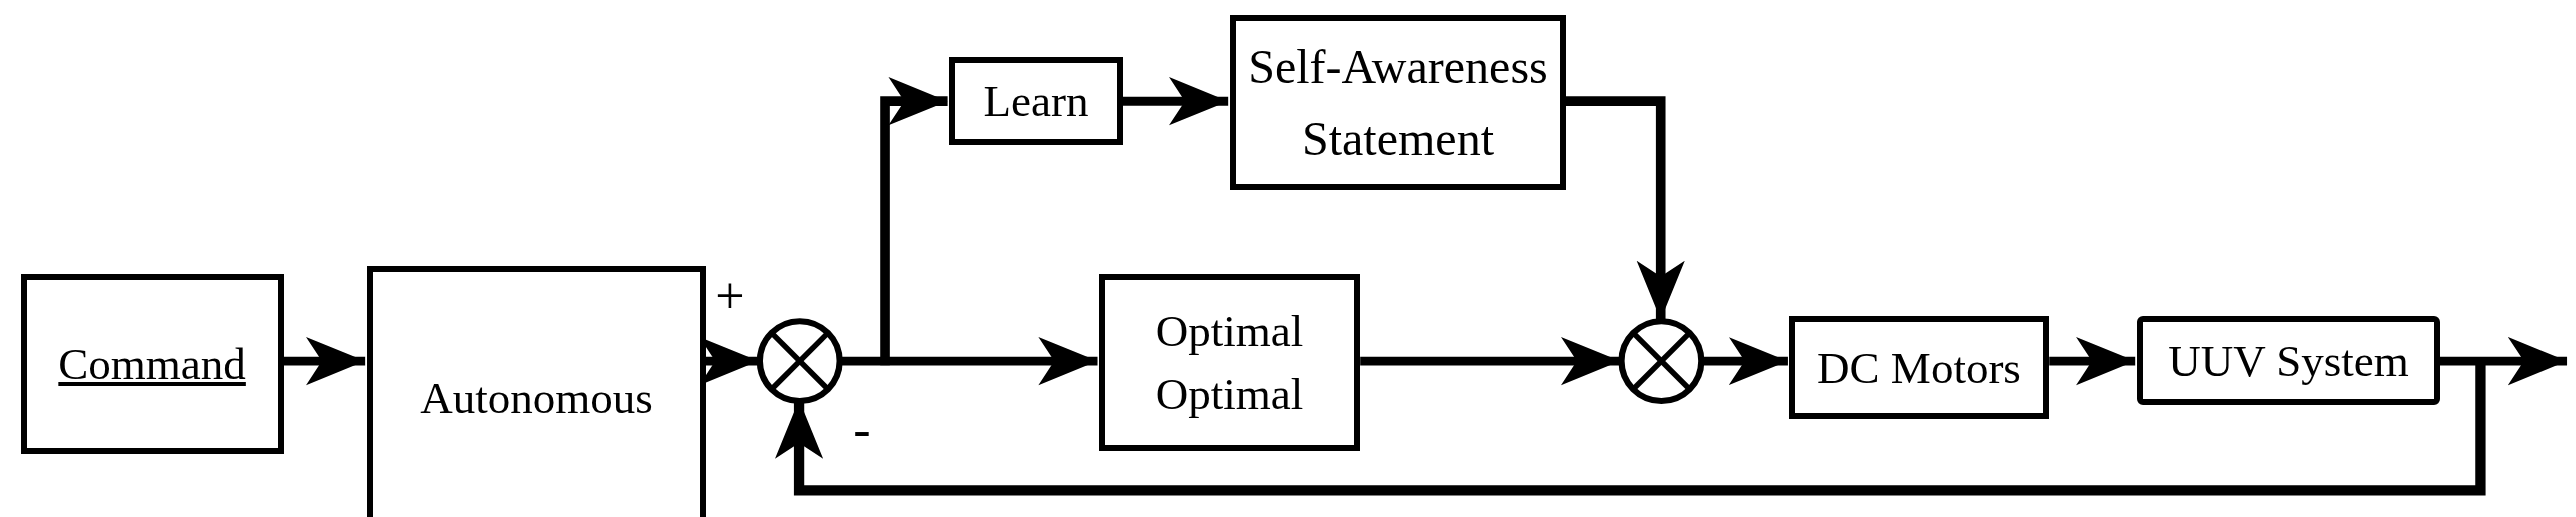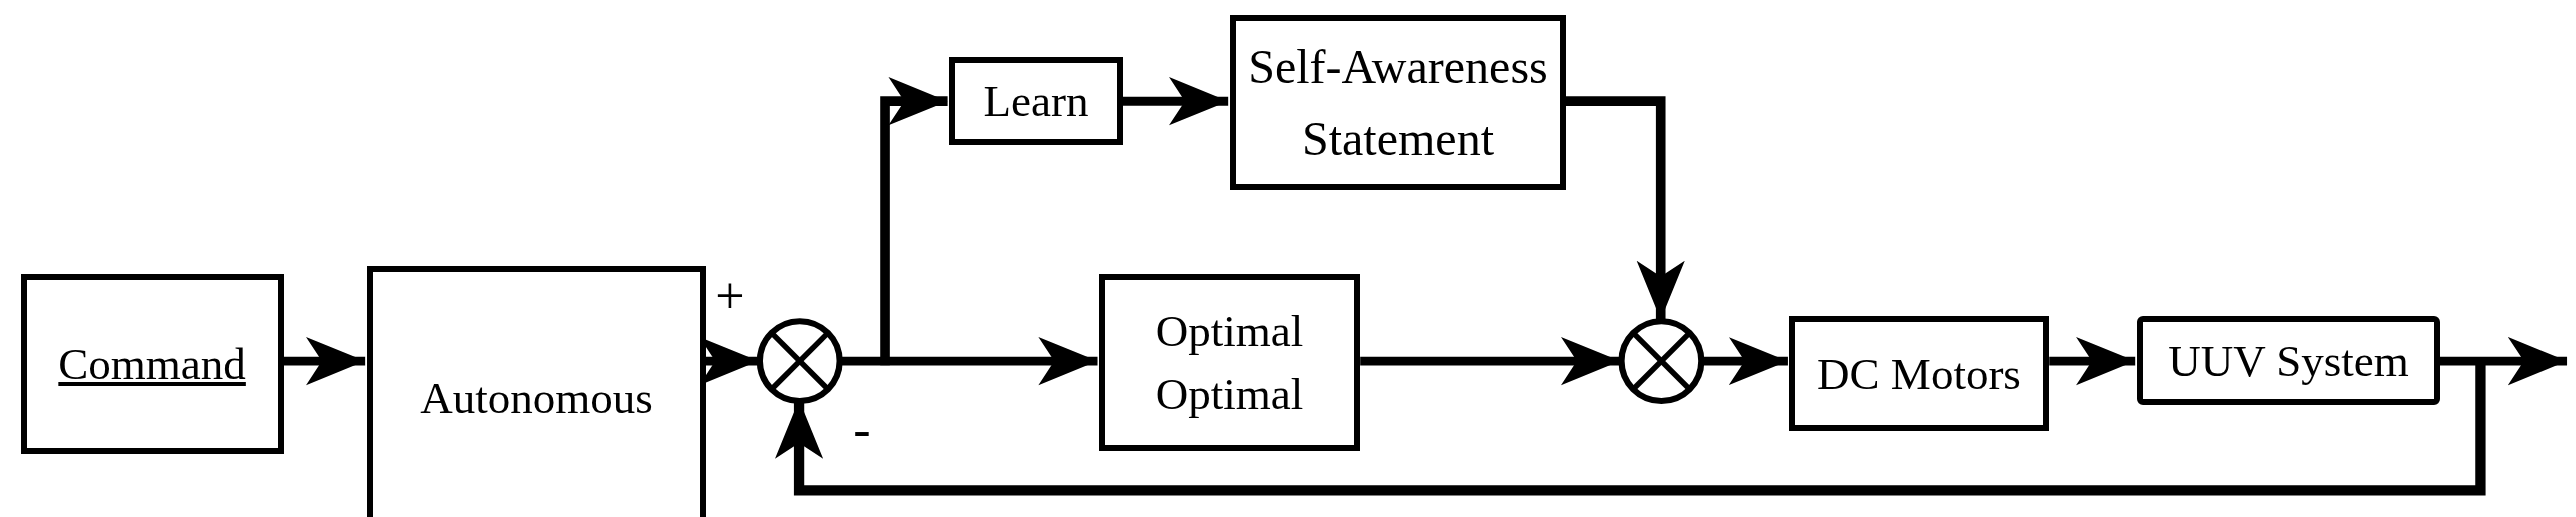--- a/index.html
+++ b/index.html
@@ -101,21 +101,21 @@
   <div class="box" style="left:1230px; top:15px; width:336px; height:175px; font-size:48px; line-height:72px;">
     <div class="ln">Self-Awareness</div>
     <div class="ln">Statement</div>
   </div>
 
   <div class="box" style="left:1099px; top:274px; width:261px; height:177px; line-height:63px;">
     <div class="ln">Optimal</div>
     <div class="ln">Optimal</div>
   </div>
 
-  <div class="box" style="left:1789px; top:316px; width:260px; height:115px;">
+  <div class="box" style="left:1789px; top:316px; width:260px; height:103px;">
     <div class="ln">DC Motors</div>
   </div>
 
   <div class="box" style="left:2137px; top:316px; width:303px; height:89px;border-radius:6px;">
     <div class="ln">UUV System</div>
   </div>
 
   <span class="sign" style="left:730px; top:296px;">+</span>
   <span class="sign" style="left:862px; top:430px;">-</span>
 

